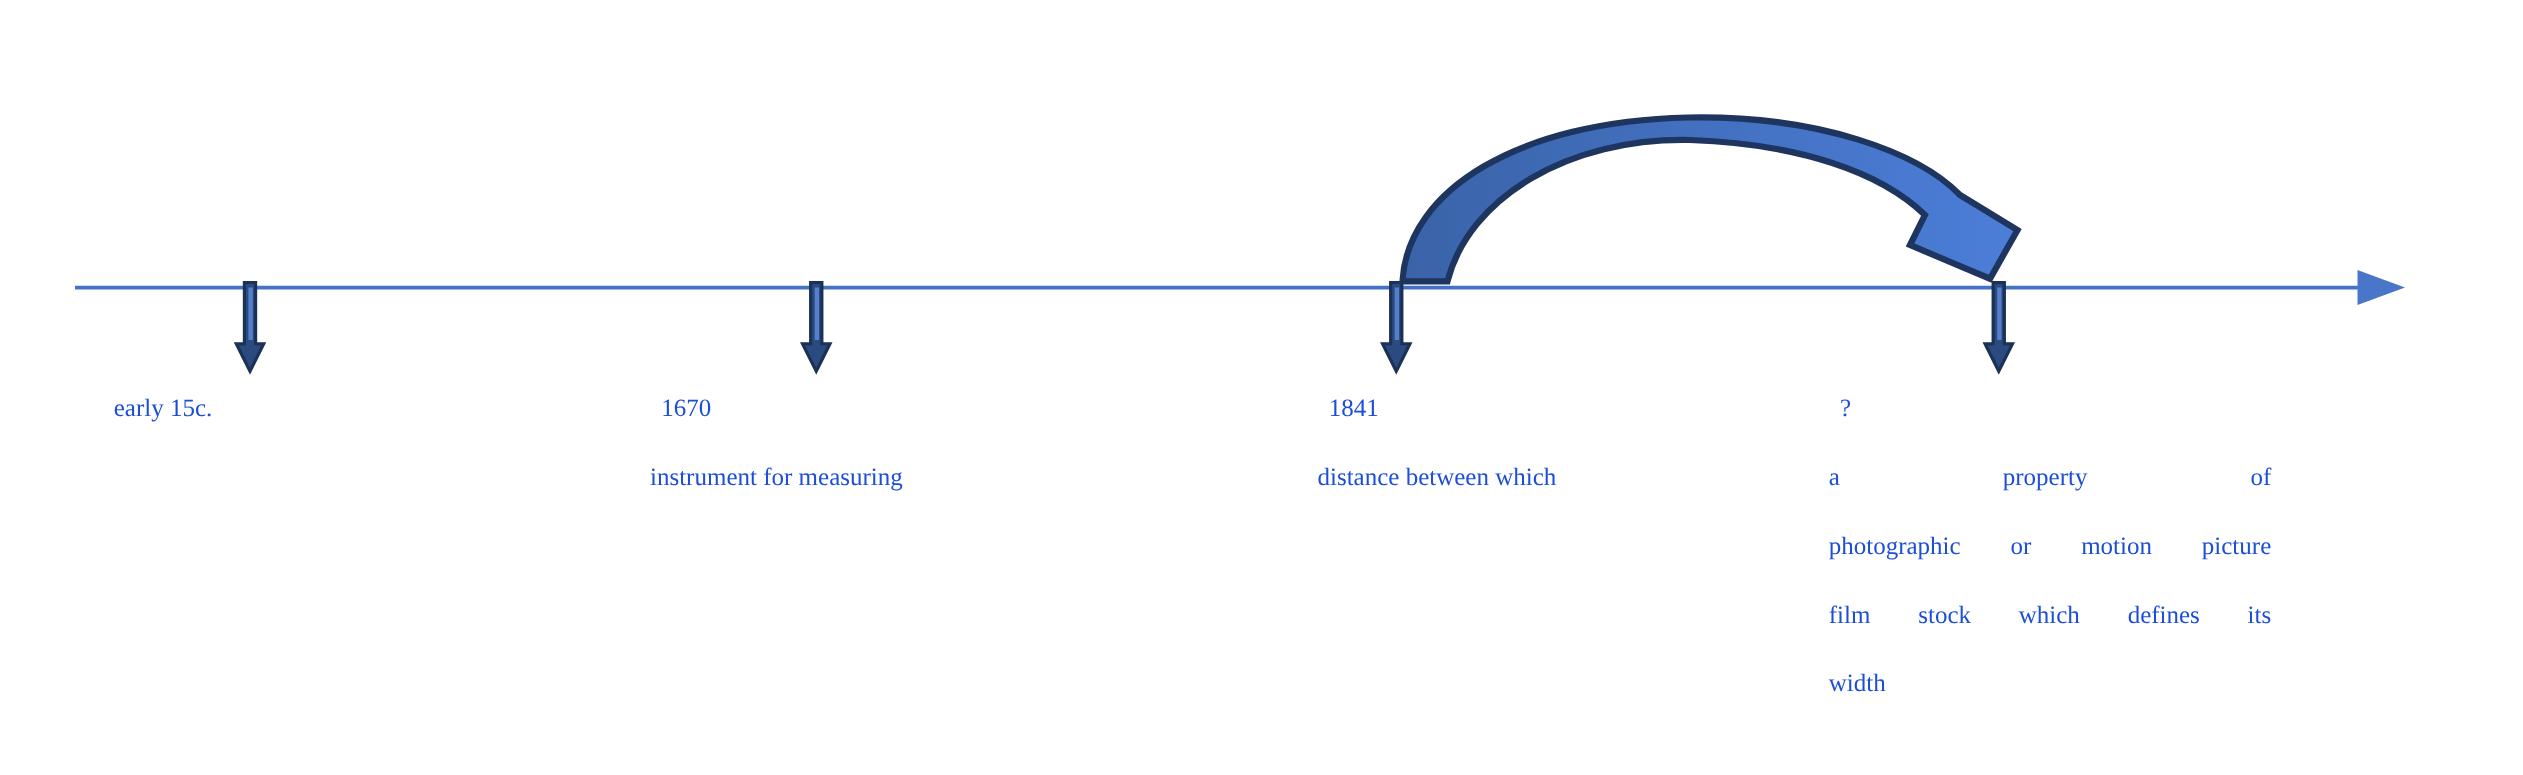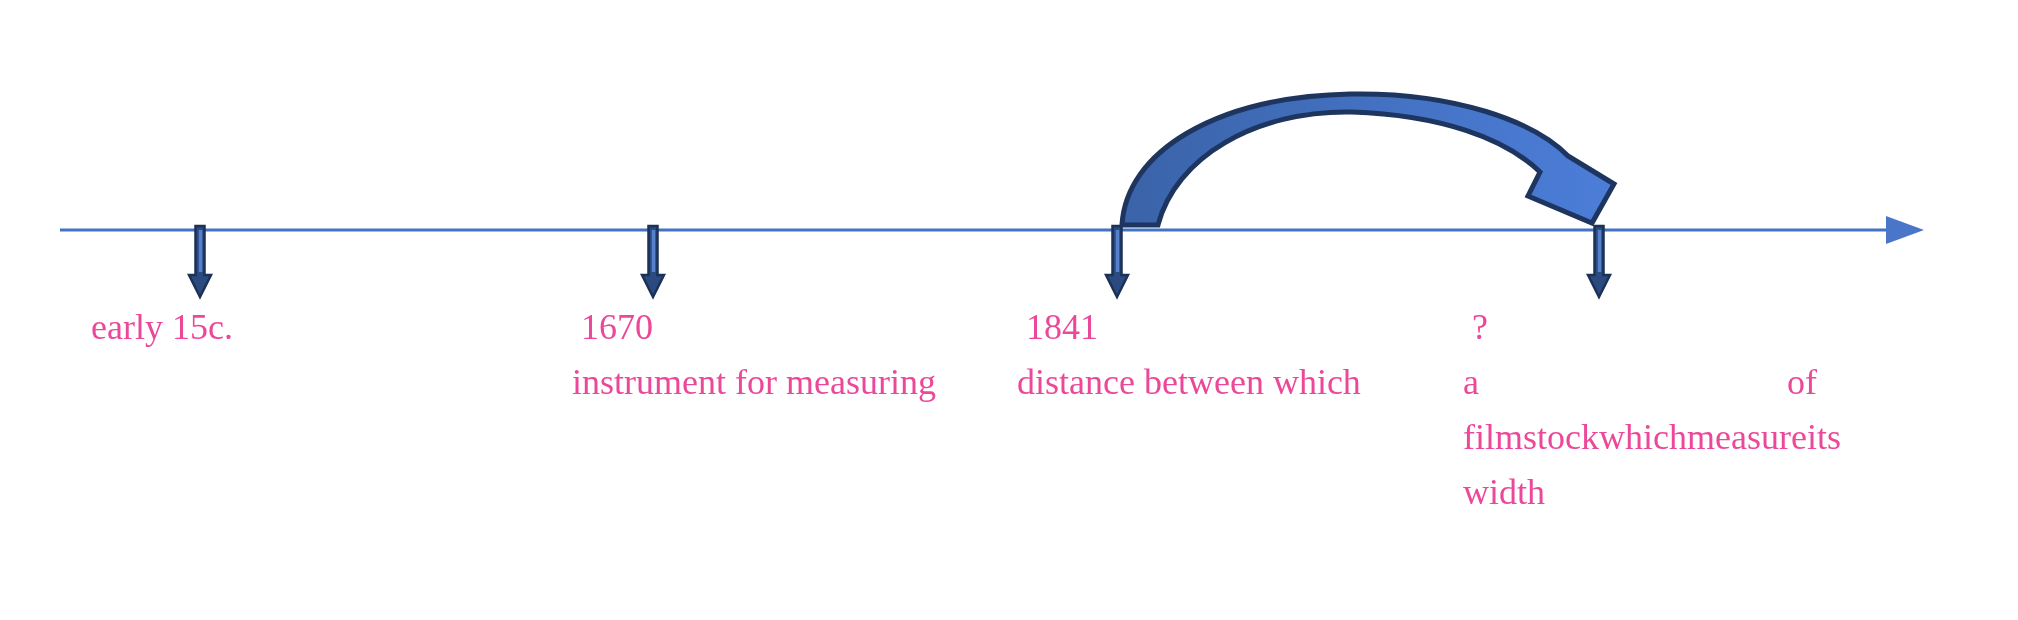--- a/index.html
+++ b/index.html
@@ -9,30 +9,30 @@
     font-family: "Liberation Serif", "DejaVu Serif", serif;
     position: relative;
     overflow: hidden;
   }
   .canvas { position: absolute; inset: 0; }
   .axis-svg { position: absolute; left: 0; top: 0; width: 2018px; height: 620px; }
 
   .event-col {
     position: absolute;
     top: 300px;
-    color: #ec4899;
-    font-size: 36px;
+    color: #1d4ed8;
+    font-size: 20px;
     line-height: 55px;
   }
   .event-col .date { padding-left: 9px; white-space: nowrap; }
   .desc-line { white-space: nowrap; }
 
   .col-1 { left: 82px;  width: 340px; }
-  .col-2 { left: 572px; width: 340px; }
-  .col-3 { left: 1017px; width: 340px; }
+  .col-2 { left: 520px; width: 340px; }
+  .col-3 { left: 1054px; width: 340px; }
   .col-4 { left: 1463px; width: 354px; }
 
   
   .jline { display: flex; justify-content: space-between; white-space: nowrap; }
   .jline span { display: inline-block; }
 </style>
 </head>
 <body>
 
 <div class="canvas">
@@ -80,27 +80,34 @@
 
   <div class="event-col col-3">
     <div class="date">1841</div>
     <div class="desc-line">distance between which</div>
   </div>
 
   <div class="event-col col-4">
     <div class="date">?</div>
     <div class="jline">
         <span>a</span>
+        <span>property</span>
         <span>of</span>
+      </div>
+    <div class="jline">
+        <span>photographic</span>
+        <span>or</span>
+        <span>motion</span>
+        <span>picture</span>
       </div>
     <div class="jline">
         <span>film</span>
         <span>stock</span>
         <span>which</span>
-        <span>measure</span>
+        <span>defines</span>
         <span>its</span>
       </div>
     <div class="jline">
         <span>width</span>
       </div>
   </div>
 
 </div>
 
 </body></html>

